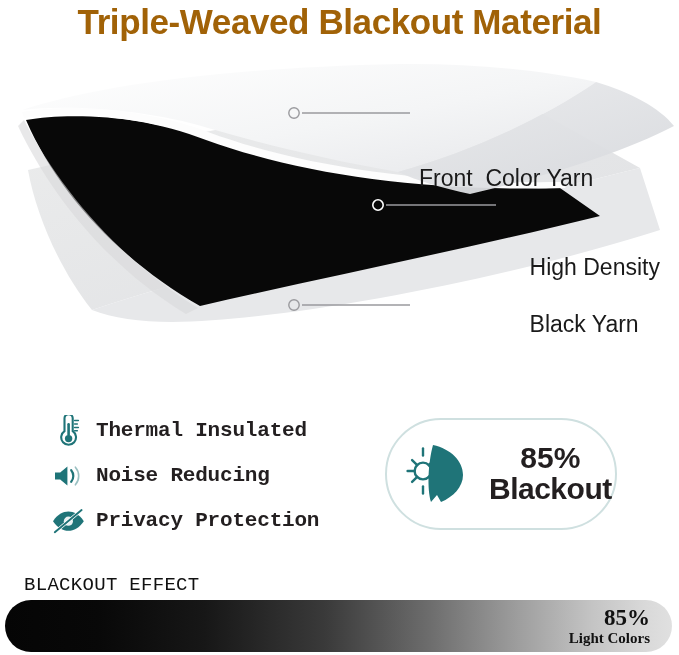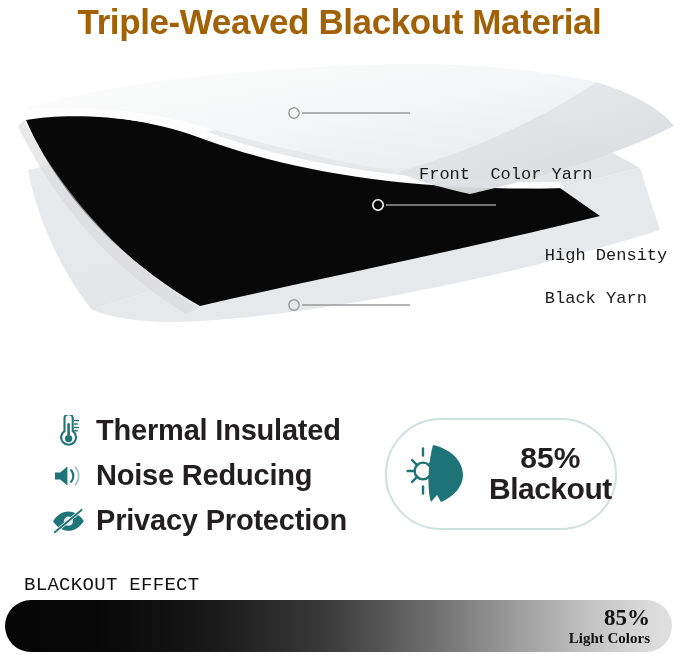--- a/index.html
+++ b/index.html
@@ -36,22 +36,22 @@
     position: absolute;
     left: 0;
     top: 60px;
     width: 679px;
     height: 300px;
   }
   .diagram svg { display: block; }
 
   .diag-label {
     position: absolute;
-    font-family: Liberation Mono, monospace;
-    font-size: 17px;
+    font-family: Liberation Sans, sans-serif;
+    font-size: 23px;
     color: #1a1a1a;
     line-height: 1.25;
     white-space: pre;
   }
   .label-front { left: 419px; top: 104px; }
   .label-high  { left: 504px; top: 164px; }
   .label-back  { left: 419px; top: 298px; }
 
   
   .features {
@@ -66,23 +66,23 @@
     height: 45px;
   }
   .feature-icon {
     width: 40px;
     display: flex;
     align-items: center;
     justify-content: center;
     flex: 0 0 40px;
   }
   .feature-label {
-    font-family: Liberation Sans, sans-serif;
-    font-weight: bold;
-    font-size: 29px;
+    font-family: Liberation Mono, monospace;
+    font-weight: bold;
+    font-size: 21px;
     color: #231f20;
     letter-spacing: -0.2px;
     margin-left: 8px;
     white-space: nowrap;
   }
 
   
   .badge {
     position: absolute;
     left: 385px;

